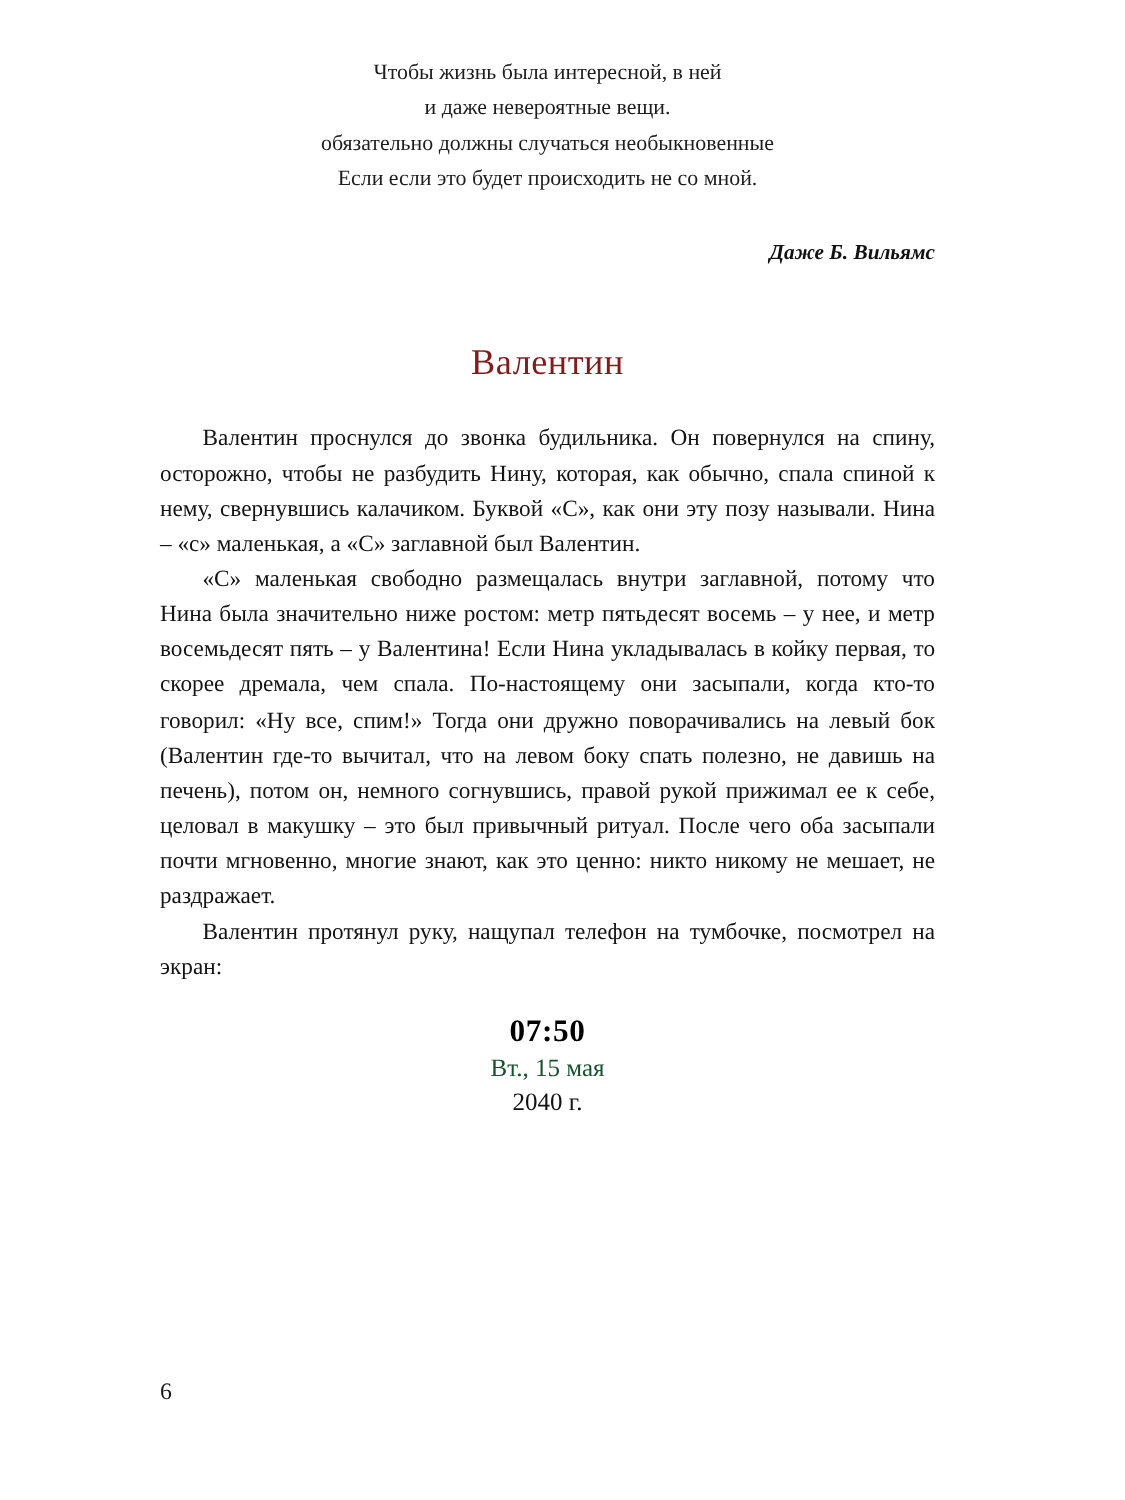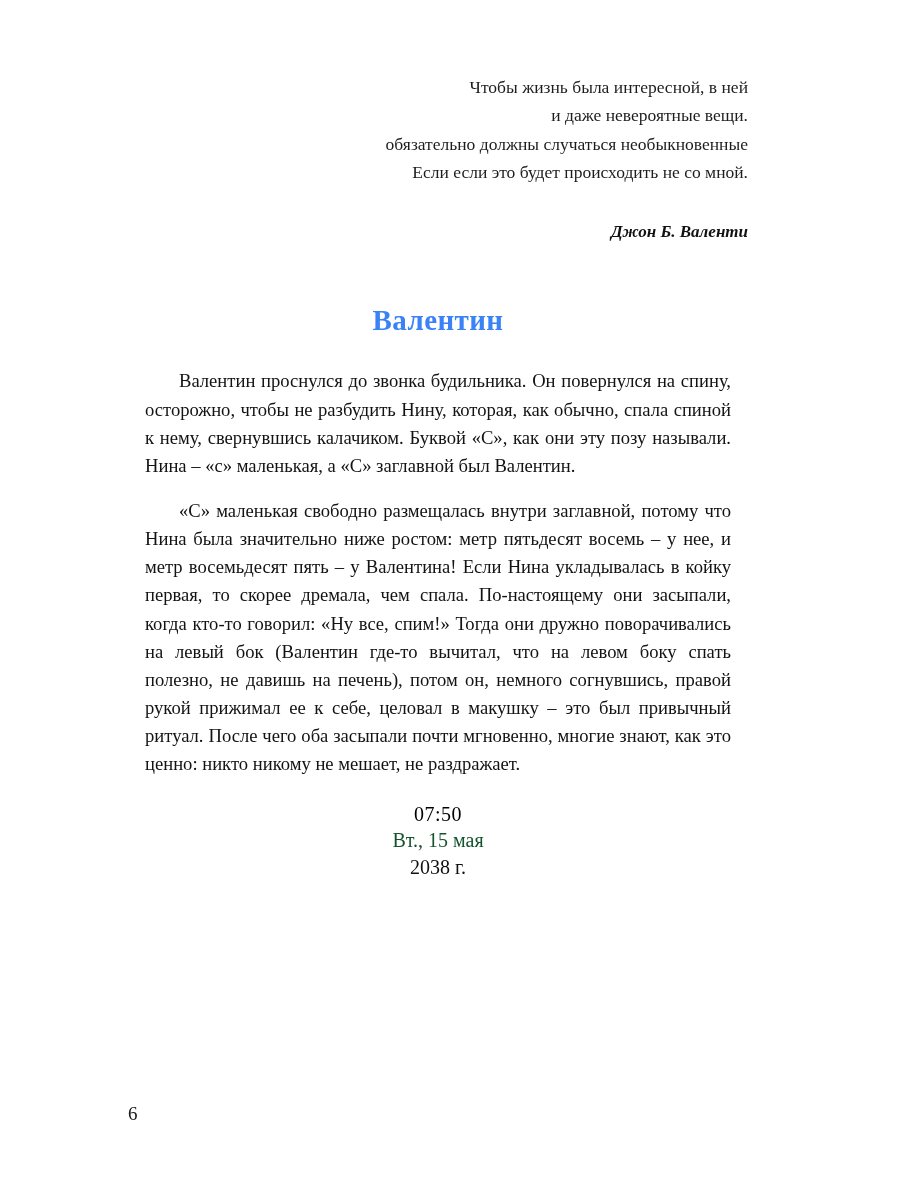--- a/index.html
+++ b/index.html
@@ -23,22 +23,22 @@
   }
   .content {
     position: absolute;
     left: 128px;
     top: 0;
     width: 620px;
   }
 
   
   .epigraph {
-    margin-top: 73px;
-    text-align: right;
+    margin-top: 43px;
+    text-align: center;
     font-size: 17.5px;
     line-height: 1.62;
     color: #1d1d1d;
   }
   .epigraph .line {
     display: block;
     white-space: nowrap;
   }
   .epigraph-author {
     margin-top: 36px;
@@ -47,47 +47,47 @@
     font-weight: bold;
     font-style: italic;
     color: #111111;
   }
 
   
   .chapter-title {
     margin-top: 62px;
     text-align: center;
     font-size: 29px;
-    font-weight: bold;
+    font-weight: normal;
     letter-spacing: 0.4px;
-    color: #3b82f6;
+    color: #7f1d1d;
   }
 
   
   .body-text {
     margin-top: 30px;
     font-size: 18.6px;
     line-height: 1.515;
     text-align: justify;
     color: #131313;
   }
   .body-text p {
-    margin: 17px;
+    margin: 0;
     text-indent: 34px;
     
   }
 
   
   .clock-block {
     margin-top: 22px;
     text-align: center;
   }
   .clock-time {
-    font-size: 20px;
-    font-weight: normal;
+    font-size: 25px;
+    font-weight: bold;
     letter-spacing: 0.5px;
     color: #000000;
     line-height: 1.3;
   }
   .clock-date {
     font-size: 20px;
     color: #14532d;
     line-height: 1.35;
   }
   .clock-year {
@@ -111,31 +111,32 @@
 <div class="page">
   <div class="content">
 
     <div class="epigraph">
       <span class="line">Чтобы жизнь была интересной, в ней</span>
       <span class="line">и даже невероятные вещи.</span>
       <span class="line">обязательно должны случаться необыкновенные</span>
       <span class="line">Если если это будет происходить не со мной.</span>
     </div>
 
-    <div class="epigraph-author">Джон Б. Валенти</div>
+    <div class="epigraph-author">Даже Б. Вильямс</div>
 
     <h1 class="chapter-title">Валентин</h1>
 
     <div class="body-text">
       <p>Валентин проснулся до звонка будильника. Он повернул­ся на спину, осторожно, чтобы не разбудить Нину, которая, как обычно, спала спиной к нему, свернувшись калачиком. Буквой «С», как они эту позу называли. Нина – «с» малень­кая, а «С» заглавной был Валентин.</p>
       <p>«С» маленькая свободно размещалась внутри заглавной, потому что Нина была значительно ниже ростом: метр пять­десят восемь – у нее, и метр восемьдесят пять – у Валенти­на! Если Нина укладывалась в койку первая, то скорее дре­мала, чем спала. По-настоящему они засыпали, когда кто-то говорил: «Ну все, спим!» Тогда они дружно поворачивались на левый бок (Валентин где-то вычитал, что на левом боку спать полезно, не давишь на печень), потом он, немного со­гнувшись, правой рукой прижимал ее к себе, целовал в ма­кушку – это был привычный ритуал. После чего оба засы­пали почти мгновенно, многие знают, как это ценно: никто никому не мешает, не раздражает.</p>
+      <p>Валентин протянул руку, нащупал телефон на тумбочке, посмотрел на экран:</p>
     </div>
 
     <div class="clock-block">
       <div class="clock-time">07:50</div>
       <div class="clock-date">Вт., 15 мая</div>
-      <div class="clock-year">2038 г.</div>
+      <div class="clock-year">2040 г.</div>
     </div>
 
   </div>
 
   <div class="folio">6</div>
 </div>
 
 </body></html>

